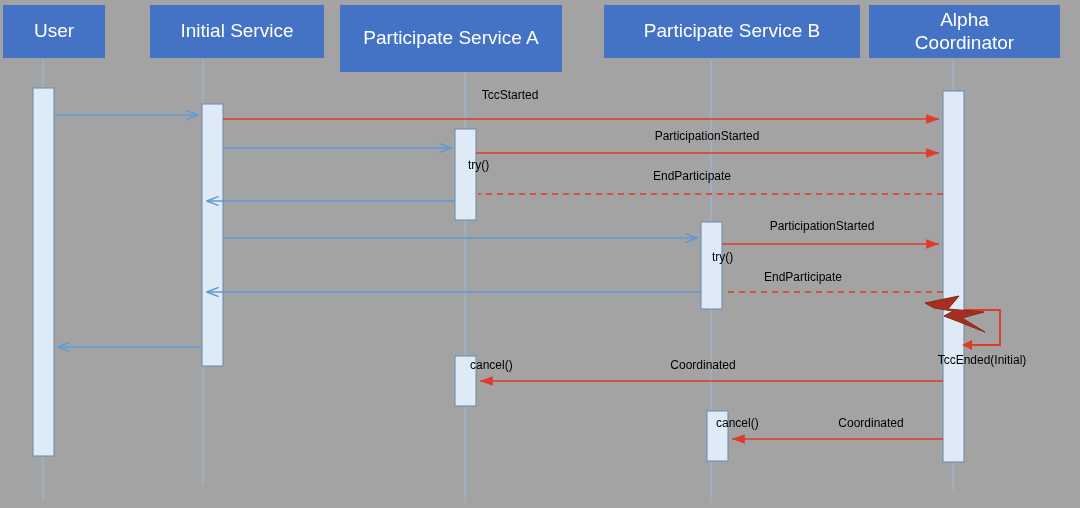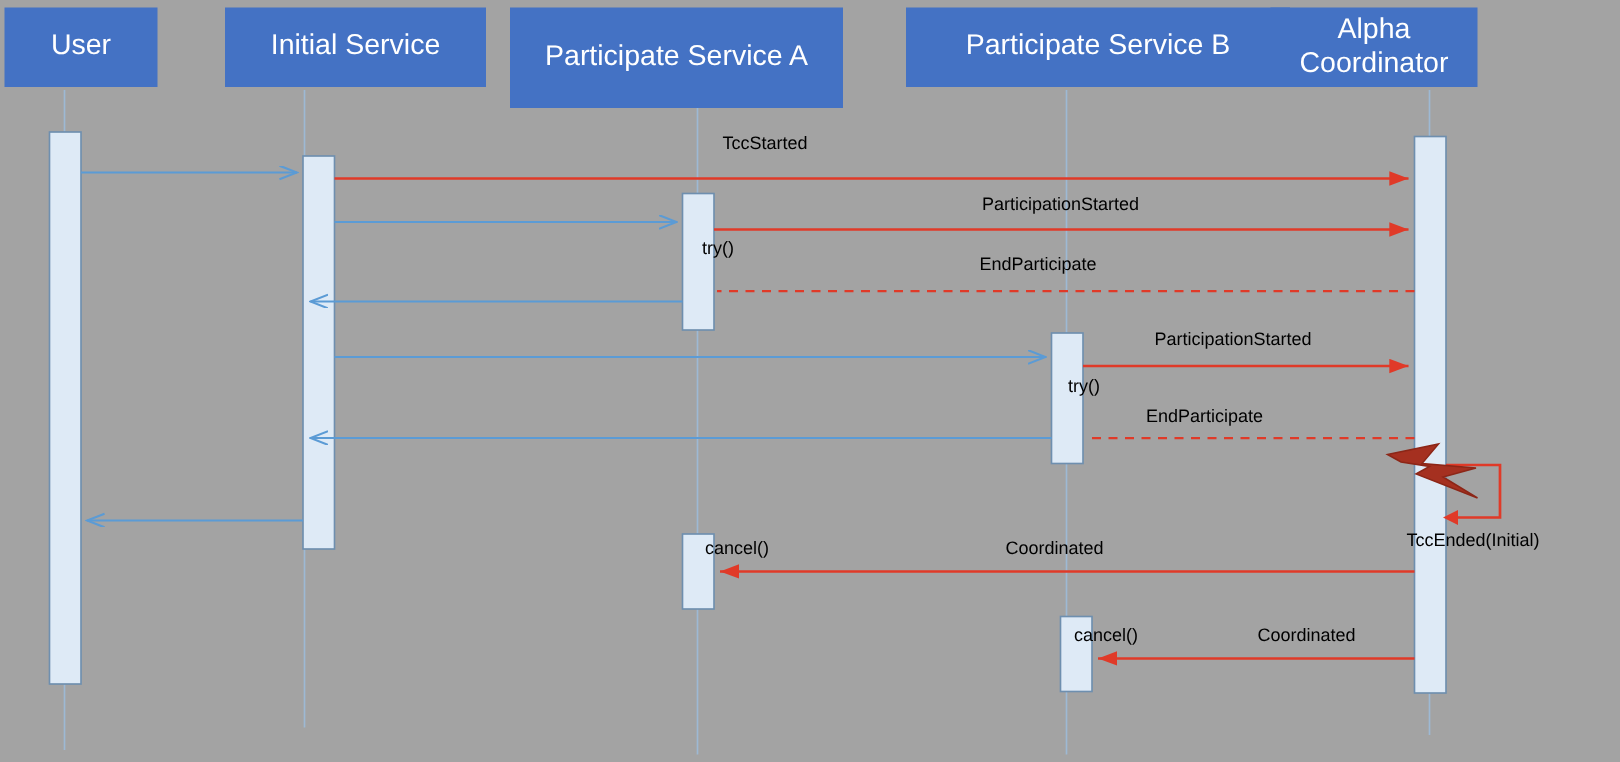--- a/index.html
+++ b/index.html
@@ -120,21 +120,21 @@
   </svg>
 
   <div class="actor-box" style="left:3px; top:5px; width:102px; height:53px;">User</div>
 
   <div class="actor-box" style="left:150px; top:5px; width:174px; height:53px;">Initial Service</div>
 
   <div class="actor-box" style="left:340px; top:5px; width:222px; height:67px;">Participate Service A</div>
 
   <div class="actor-box" style="left:604px; top:5px; width:256px; height:53px;">Participate Service B</div>
 
-  <div class="actor-box" style="left:847px; top:5px; width:138px; height:53px;">Alpha
+  <div class="actor-box" style="left:869px; top:5px; width:191px; height:53px;">Alpha
 Coordinator</div>
 
   <div class="msg-label" style="left:510px; top:88px;">TccStarted</div>
 
   <div class="msg-label" style="left:707px; top:129px;">ParticipationStarted</div>
 
   <div class="msg-label left-anchor" style="left:468px; top:158px;">try()</div>
 
   <div class="msg-label" style="left:692px; top:169px;">EndParticipate</div>
 

